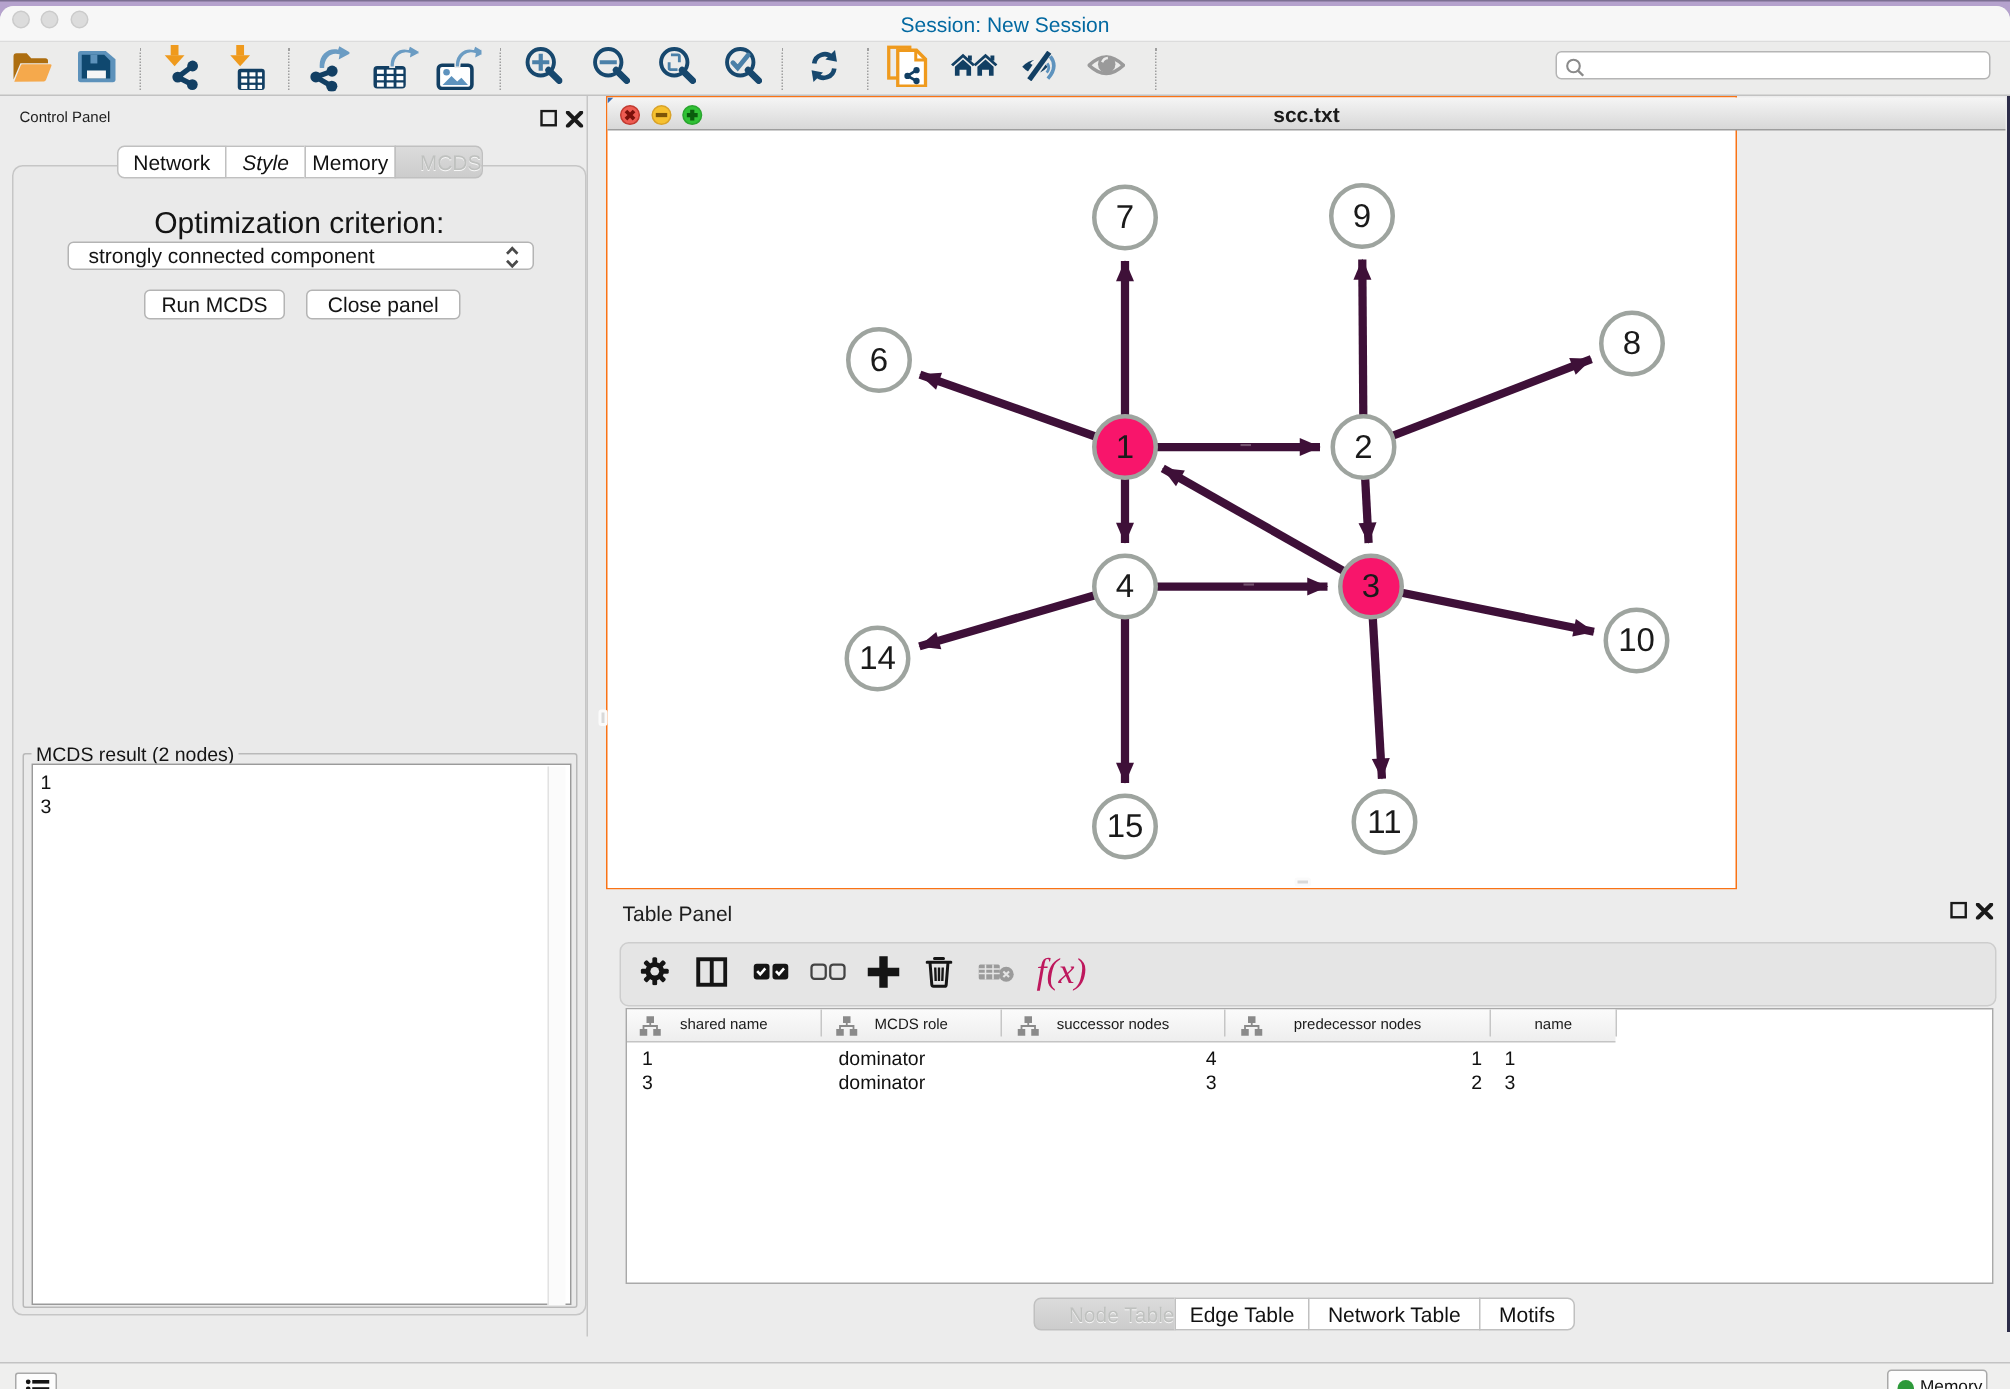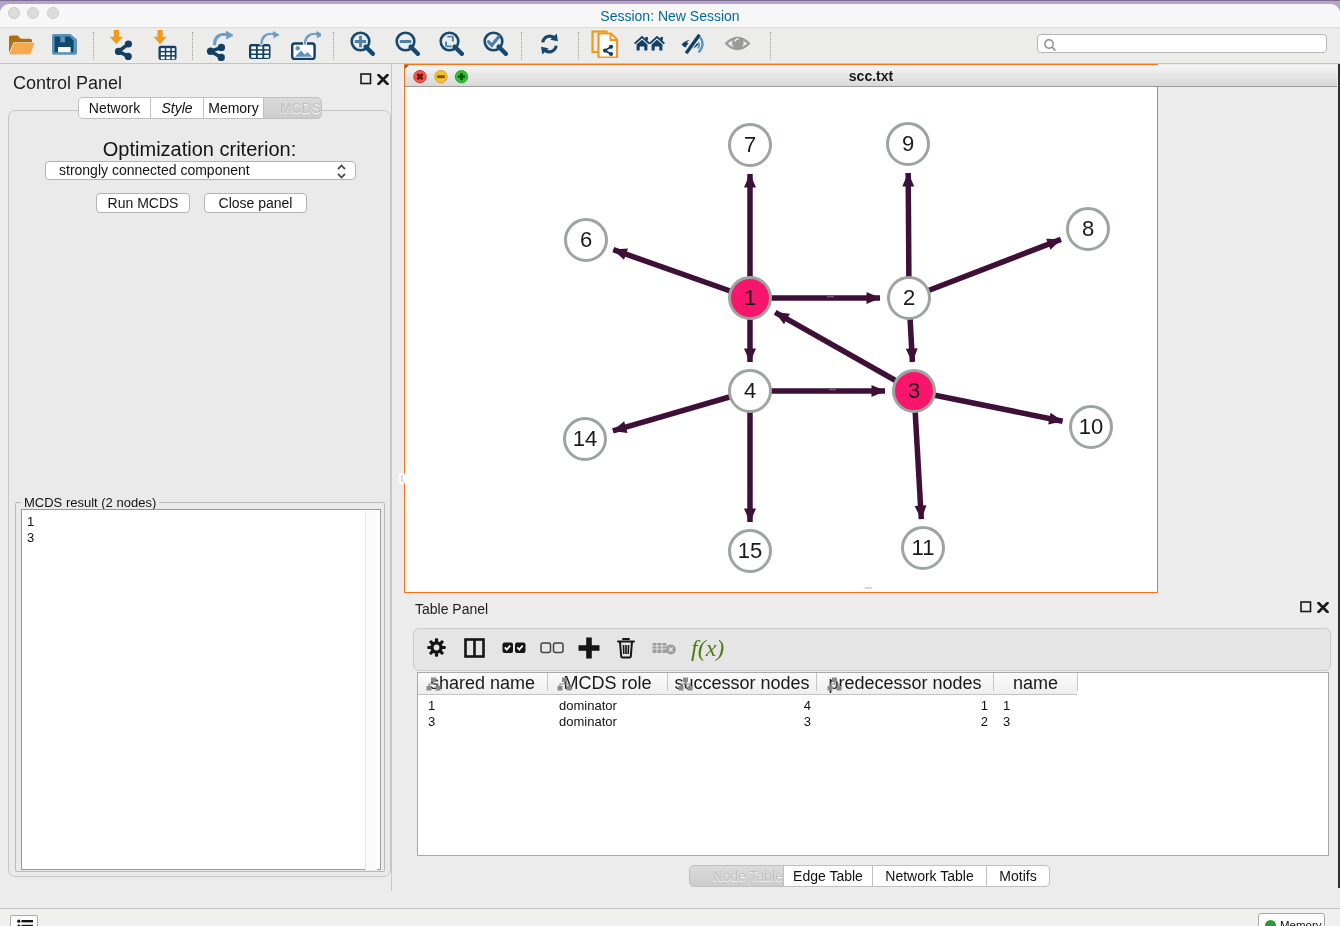--- a/index.html
+++ b/index.html
@@ -23,21 +23,21 @@
   .ticon { position:absolute; }
   #search { position:absolute; left:1037px; top:6px; width:290px; height:19px;
             background:#fff; border:1px solid #b5b5b5; border-radius:4px; }
   
   #main { position:absolute; left:0; top:60px; width:1340px; height:829px; background:#ececec; }
   #darksliver { position:absolute; left:1338px; top:0px; width:2px; height:824px; background:#2c2c49; }
   .grip { position:absolute; background:#d9d9d9; border:2px solid #fbfbfb; border-radius:2px; }
   
   #cpanel { position:absolute; left:0; top:0; width:392px; height:827px;
             background:#ececec; border-right:1px solid #c6c6c6; }
-  #cp-title { position:absolute; left:13px; top:9px; font-size:18px; color:#1d1d1d; }
+  #cp-title { position:absolute; left:13px; top:9px; font-size:10px; color:#1d1d1d; }
   #cp-tabs { position:absolute; left:78px; top:33px; height:22px; }
   .tab { position:absolute; top:0; height:22px; background:#fff; border:1px solid #c0c0c0;
          font-size:14px; color:#111; text-align:center; line-height:20px; }
   .tabsel { background:linear-gradient(#dbdbdb,#cccccc); color:#bfc1bf;
             text-shadow:0 1px 0 #f8f8f8;text-align:right; }
   #cp-content { position:absolute; left:8px; top:46px; width:383px; height:767px;
                 background:#eaeaea; border:1px solid #c6c6c6; border-radius:7px; }
   #optlabel { position:absolute; left:0; top:27px; width:100%; text-align:center;
               font-size:20px; color:#141414; }
   #dropdown { position:absolute; left:36px; top:50px; width:311px; height:19px;
@@ -65,21 +65,21 @@
   #tpanel { position:absolute; left:404px; top:529px; width:934px; height:300px; background:#ececec; }
   #tp-title { position:absolute; left:11px; top:8px; font-size:14px; color:#1d1d1d; }
   #tp-toolbar { position:absolute; left:9px; top:35px; width:918px; height:43px;
                 background:#e5e5e5; border:1px solid #cdcdcd; border-radius:6px; }
   .tpicon { position:absolute; }
   #tp-table { position:absolute; left:13px; top:79px; width:912px; height:184px;
               background:#fff; border:1px solid #a9a9a9; }
   #tp-header { position:absolute; left:0; top:0; width:659px; height:22px;
                background:linear-gradient(#fbfbfb,#eeeeee); border-bottom:1px solid #c4c4c4; }
   .hcell { position:absolute; top:0; height:18px; border-right:1px solid #c6c6c6;
-           font-size:18px; color:#1a1a1a; text-align:center; line-height:21px; }
+           font-size:10px; color:#1a1a1a; text-align:center; line-height:21px; }
   .trow { position:absolute; font-size:13px; color:#111; height:16px; line-height:16px; }
   #tp-tabs { position:absolute; left:285px; top:272px; height:22px; }
   
   #statusbar { position:absolute; left:0; top:889px; width:1340px; height:33px;
                background:#efefee; border-top:1px solid #c3c3c3;margin-top:15px; }
   #listbtn { position:absolute; left:10px; top:6px; width:28px; height:21px;
              background:#fdfdfd; border:1px solid #a9a9a9; border-radius:2px; }
   #membtn { position:absolute; left:1258px; top:4px; width:67px; height:22px;
             background:#fdfdfd; border:1px solid #a9a9a9; border-radius:3px;
             font-size:11.5px; color:#111; }
@@ -384,21 +384,21 @@
           <circle cx="18.8" cy="7.5" r="5"></circle>
         </g>
         <g stroke="#e5e5e5" stroke-width="1">
           <line x1="0.5" y1="4" x2="14.5" y2="4"></line>
           <line x1="0.5" y1="7" x2="14.5" y2="7"></line>
           <line x1="5" y1="1" x2="5" y2="11"></line>
           <line x1="10" y1="1" x2="10" y2="11"></line>
         </g>
         <path d="M16.9,5.6 l3.8,3.8 M20.7,5.6 l-3.8,3.8" stroke="#e5e5e5" stroke-width="1.4"></path>
       </svg>
-      <div class="tpicon" style="left:277px;top:6px;font-family:'Liberation Serif',serif;font-style:italic;font-size:24px;color:#4d7c0f;">f(x)</div>
+      <div class="tpicon" style="left:277px;top:6px;font-family:'Liberation Serif',serif;font-style:italic;font-size:24px;color:#be185d;">f(x)</div>
       </div>
       <div id="tp-table">
         <div id="tp-header">
           <div class="hcell" style="left:0; width:130px;"><svg class="treeic" style="position:absolute;left:8px;top:4px;" width="15" height="14" viewBox="0 0 15 14">
                 <g fill="#8a8a8a">
                   <rect x="5" y="0.5" width="5" height="4.5"></rect>
                   <rect x="0.5" y="9" width="5" height="4.5"></rect>
                   <rect x="9.5" y="9" width="5" height="4.5"></rect>
                 </g>
                 <path d="M7.5,5 V7 M3,9 V7 H12 V9" stroke="#8a8a8a" stroke-width="1.2" fill="none"></path>

